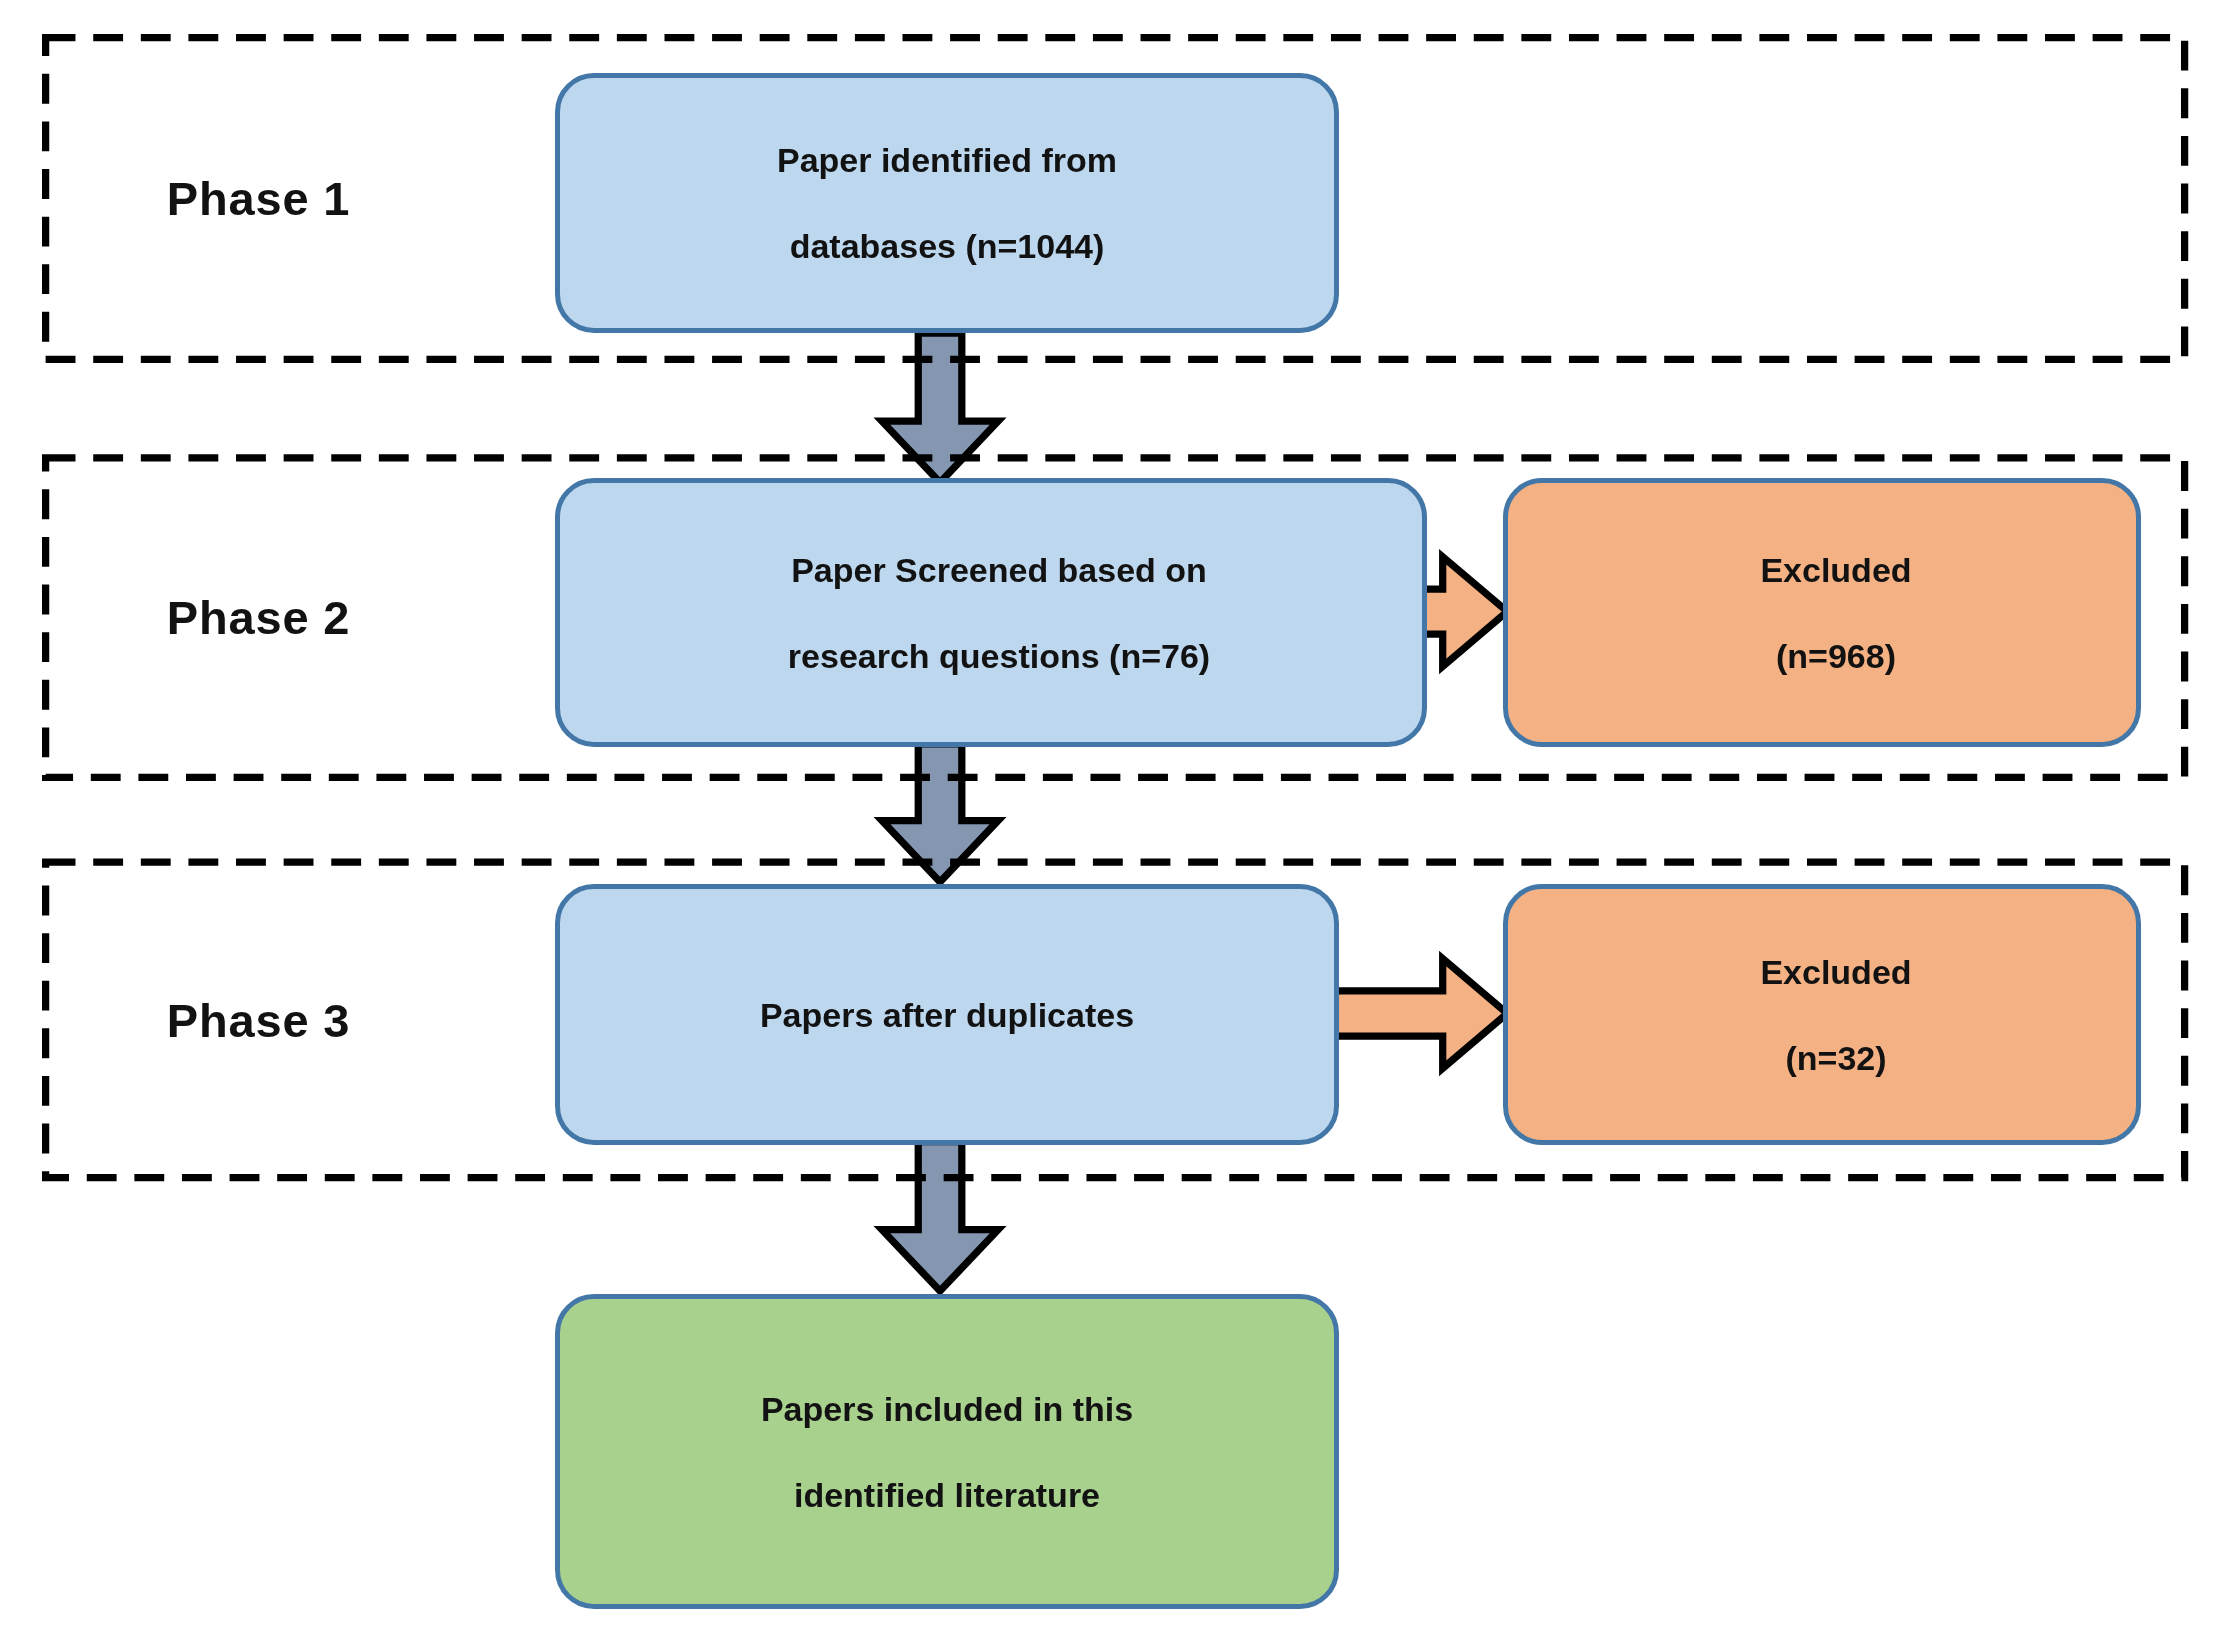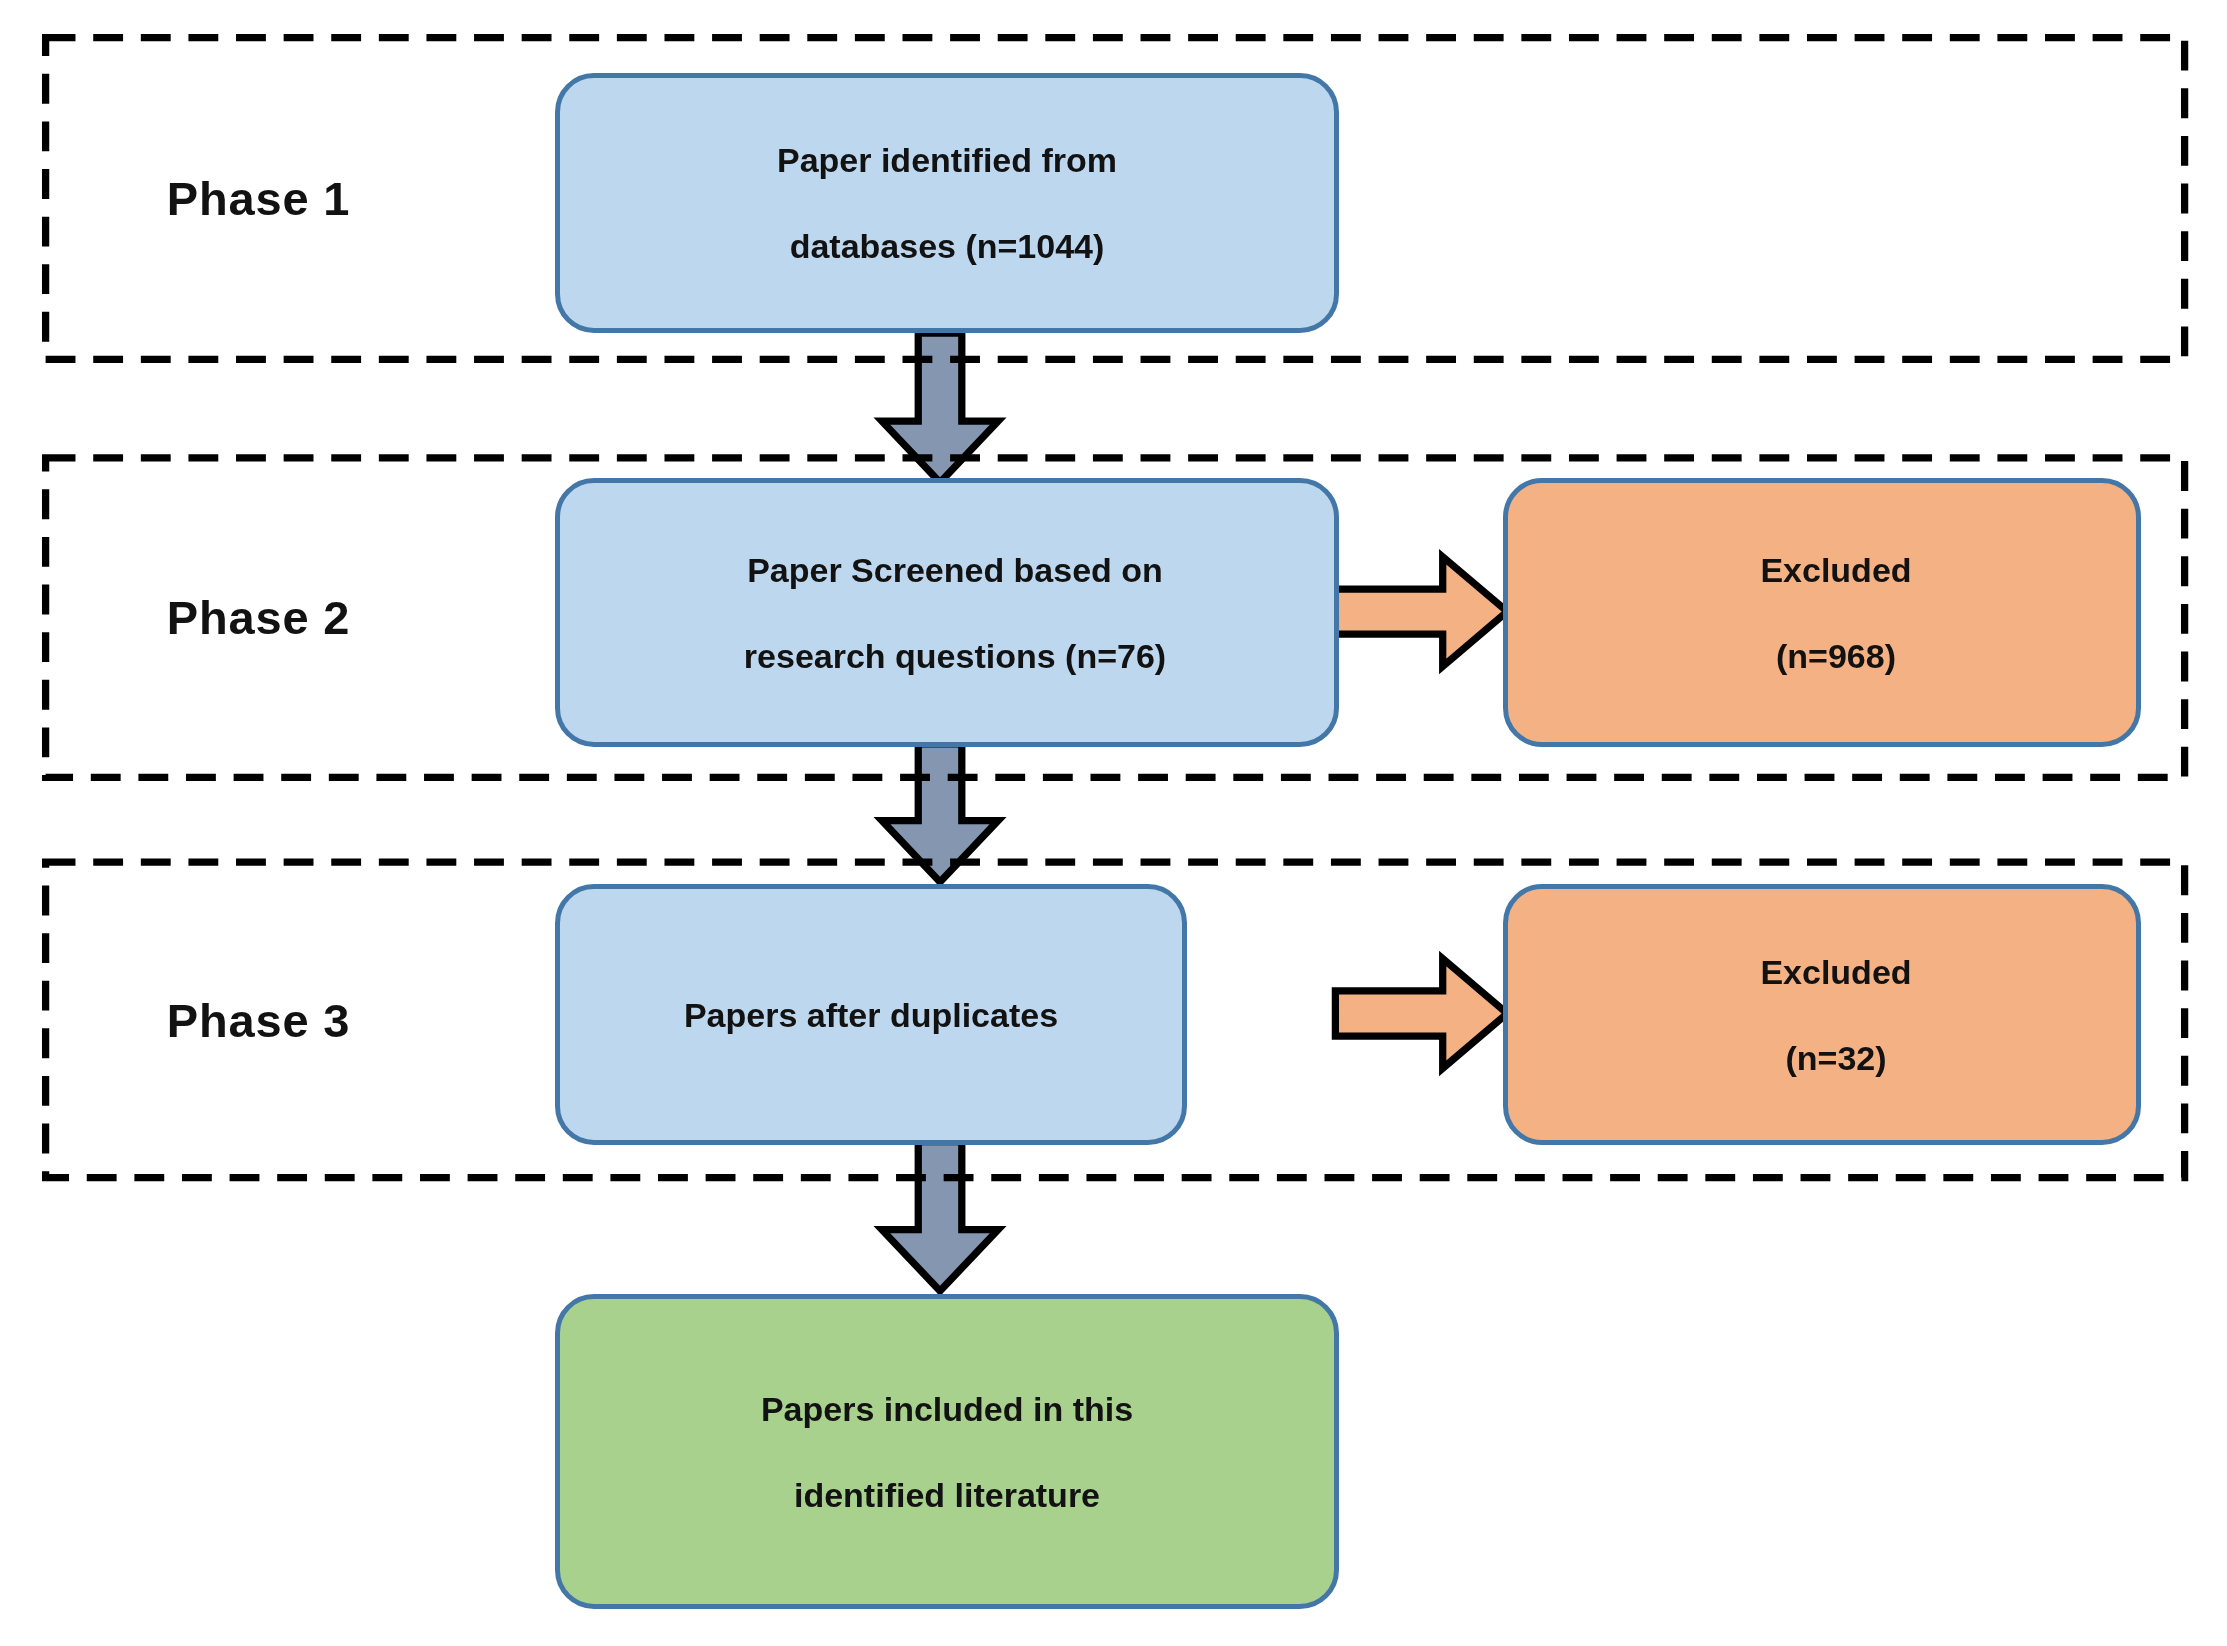--- a/index.html
+++ b/index.html
@@ -62,22 +62,22 @@
     text-align: center;
     font-size: 34px;
     font-weight: bold;
     line-height: 86px;
   }
   .fill-process  { background: var(--process-fill, #BDD7EE); }
   .fill-excluded { background: var(--excluded-fill, #F4B183); padding-left: 28px; }
   .fill-included { background: var(--included-fill, #A9D18E); }
 
   .box-identified { left: 555px;  top: 73px;   width: 784px; height: 260px; }
-  .box-screened   { left: 555px;  top: 478px;  width: 784px; height: 269px; padding-left: 16px; }
-  .box-dedup      { left: 555px;  top: 884px; width: 632px; height: 261px; }
+  .box-screened   { left: 555px;  top: 478px;  width: 872px; height: 269px; padding-left: 16px; }
+  .box-dedup      { left: 555px;  top: 884px; width: 784px; height: 261px; }
   .box-included   { left: 555px;  top: 1294px; width: 784px; height: 315px; }
   .box-excluded-1 { left: 1503px; top: 478px;  width: 638px; height: 269px; }
   .box-excluded-2 { left: 1503px; top: 884px; width: 638px; height: 261px; }
 
   .phase-label-1 { top: 34px;   height: 329px; }
   .phase-label-2 { top: 454px;  height: 327px; text-align: right; }
   .phase-label-3 { top: 859px; height: 323px; }
 </style>
 </head>
 <body>

